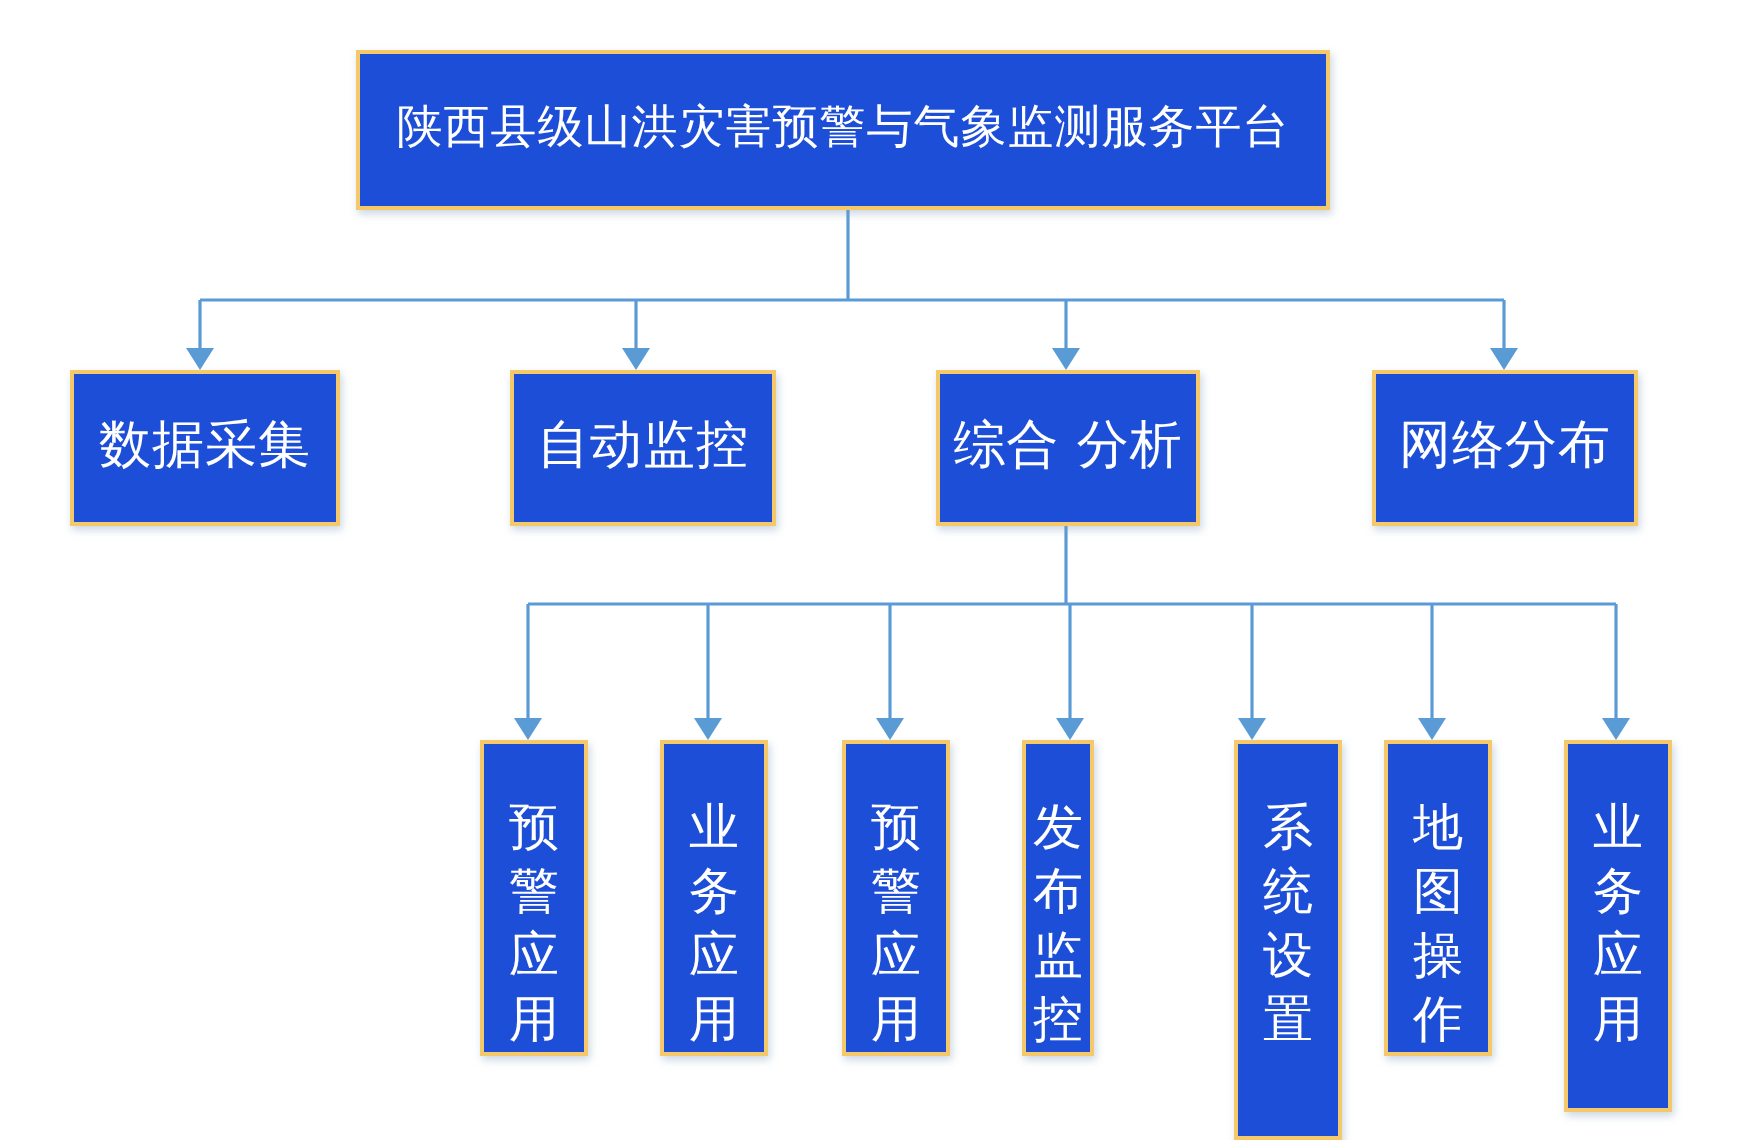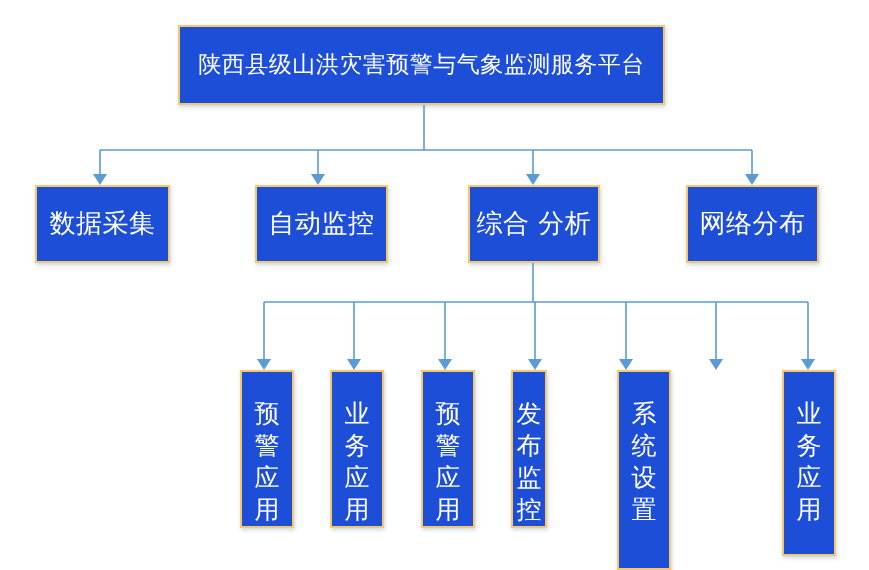--- a/index.html
+++ b/index.html
@@ -125,17 +125,20 @@
   </div>
   <div class="node node-l3" style="left: 421px; top: 370px; width: 54px; height: 158px;">
     <span class="label">预警应用</span>
   </div>
   <div class="node node-l3" style="left: 511px; top: 370px; width: 36px; height: 158px;">
     <span class="label">发布监控</span>
   </div>
   <div class="node node-l3" style="left: 601px; top: 370px; width: 54px; height: 200px; margin-left: 16px;">
     <span class="label">系统设置</span>
   </div>
+  <div class="node node-l3" style="left: 692px; top: 370px; width: 54px; height: 158px;">
+    <span class="label">地图操作</span>
+  </div>
   <div class="node node-l3" style="left: 782px; top: 370px; width: 54px; height: 186px;">
     <span class="label">业务应用</span>
   </div>
 
 </div>
 
 </body></html>

